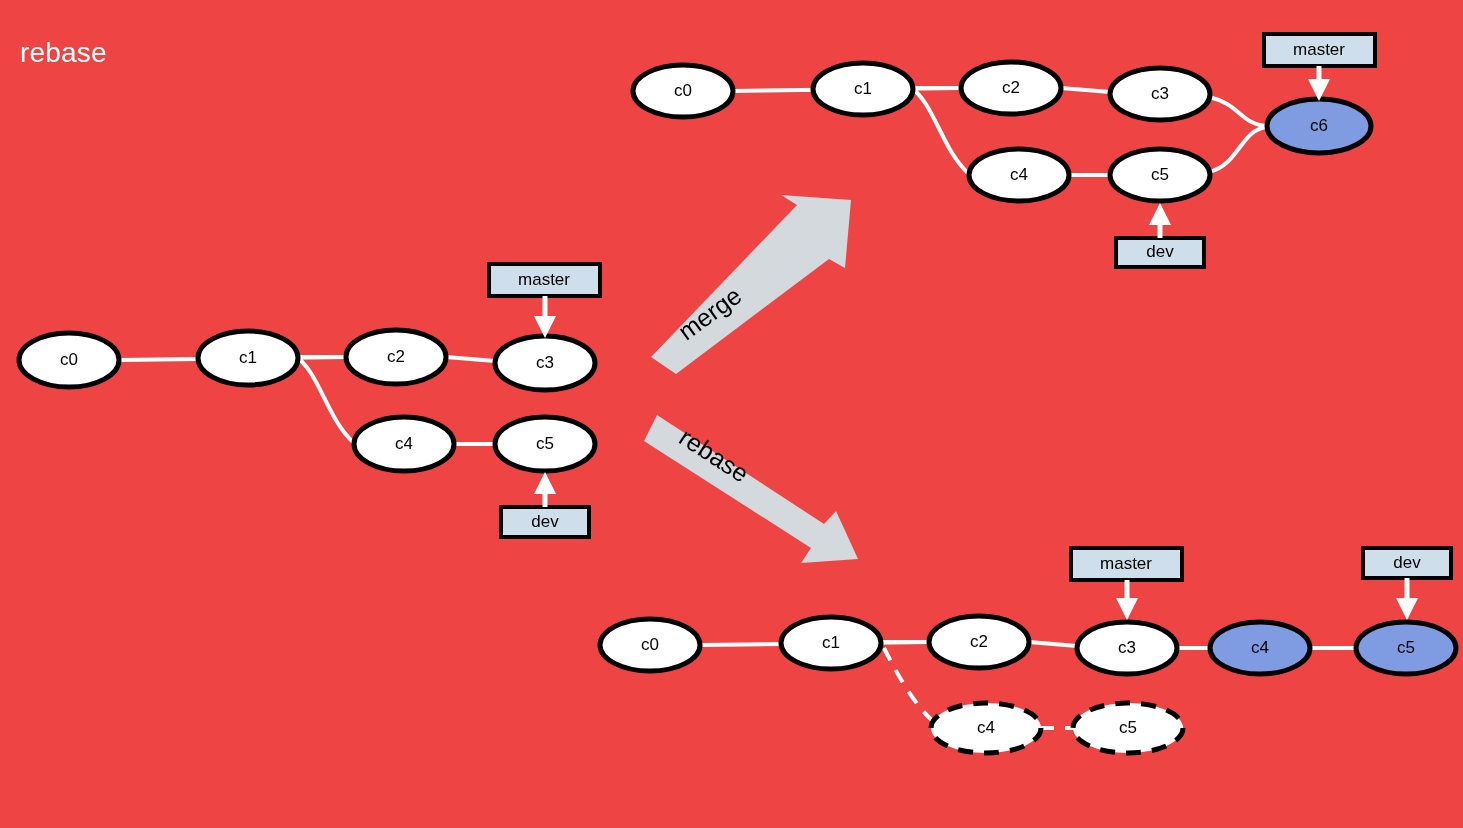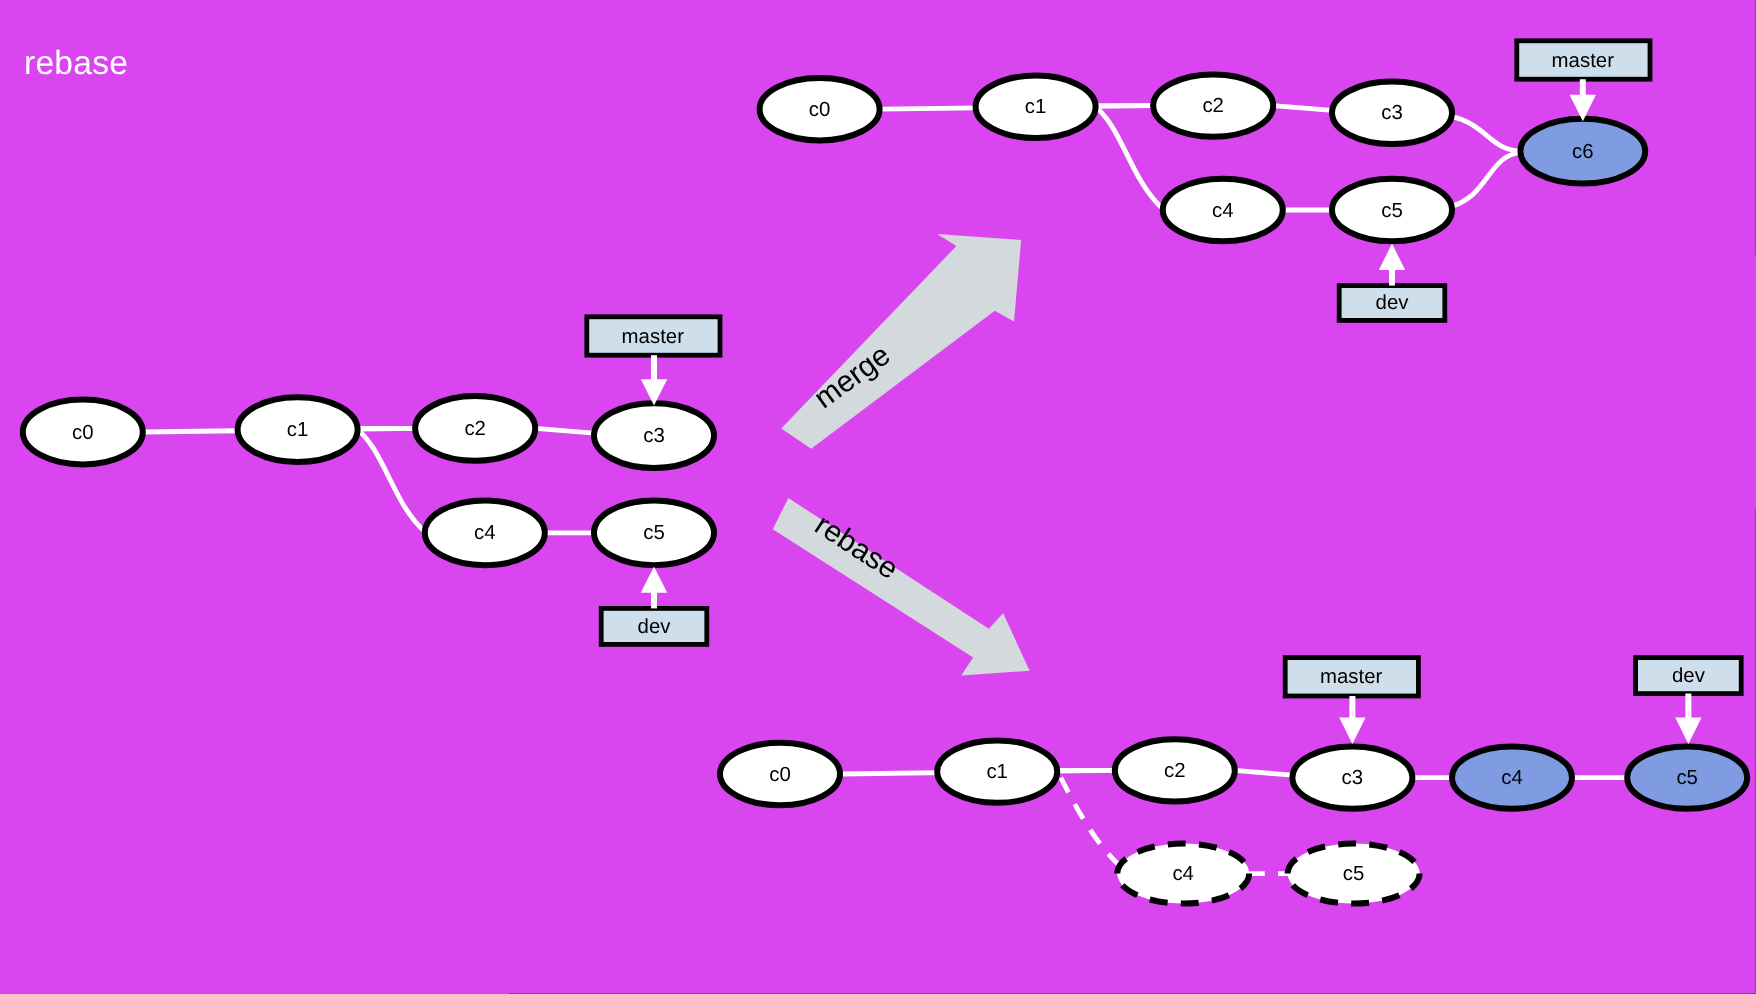--- a/index.html
+++ b/index.html
@@ -4,21 +4,21 @@
 <style>
   html, body {
     margin: 0;
     padding: 0;
     background: #1f4e79;
   }
   #slide {
     position: relative;
     width: 1463px;
     height: 828px;
-    background: #d946ef;
+    background: #ef4444;
     overflow: hidden;
     font-family: "Liberation Sans", sans-serif;
     text-align: right;
   }
   #title {
     position: absolute;
     left: 20px;
     top: 36px;
     color: #ffffff;
     font-size: 28px;

